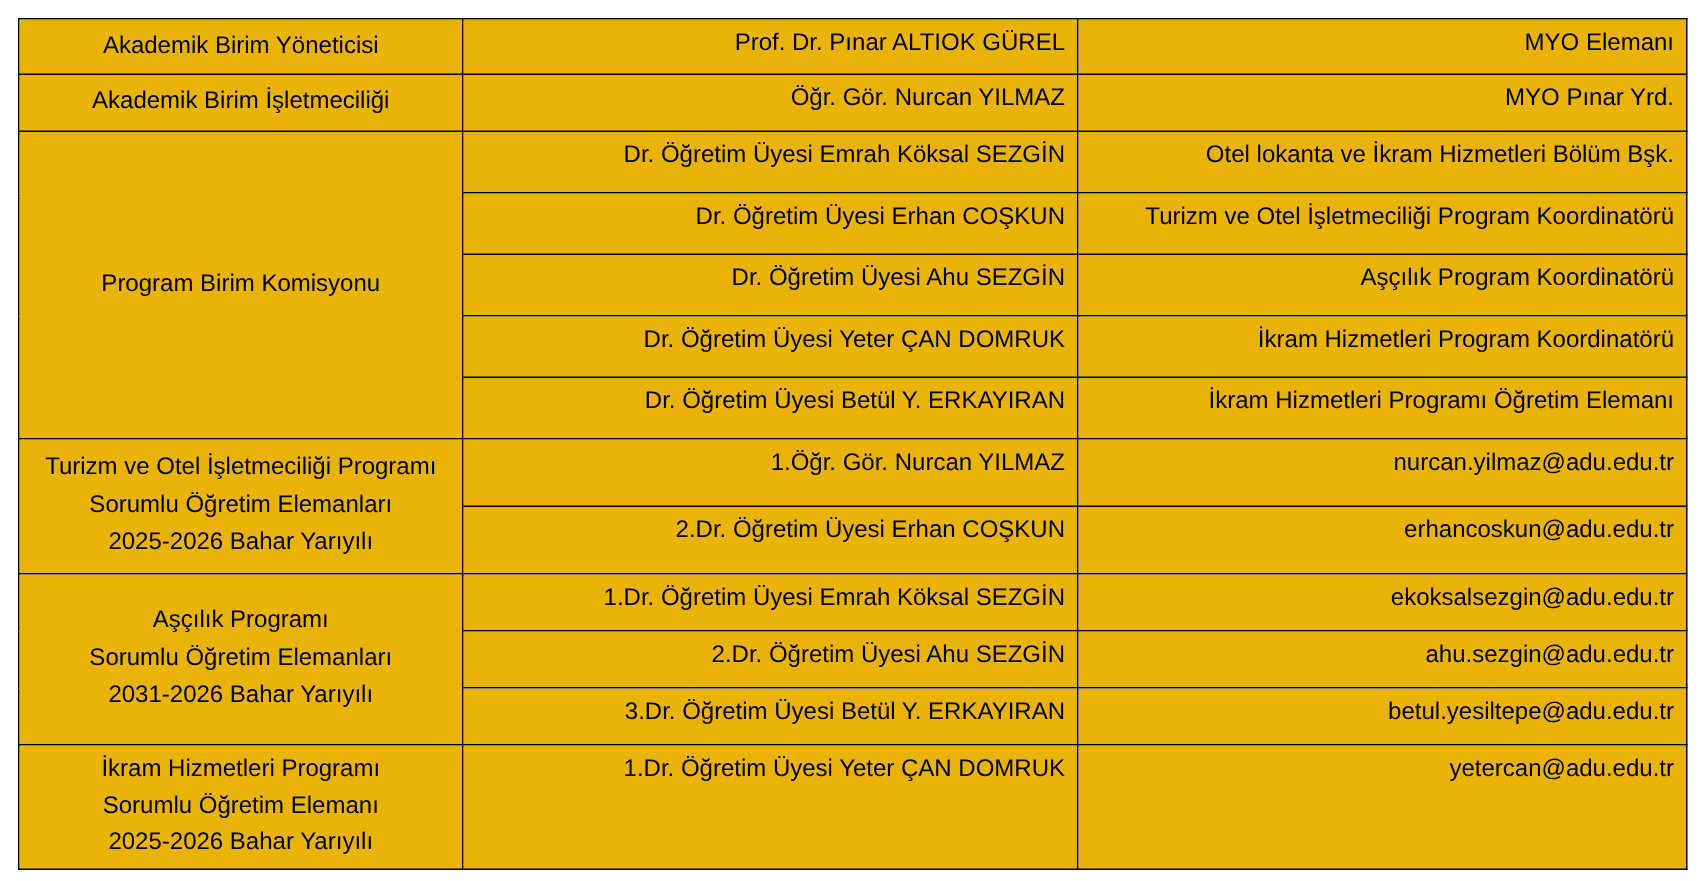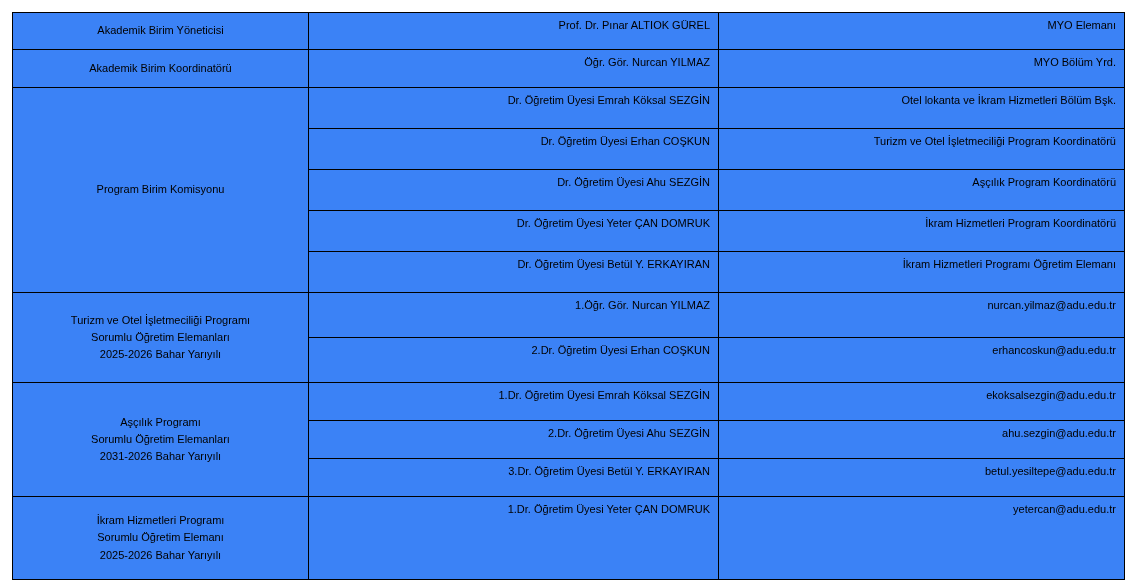--- a/index.html
+++ b/index.html
@@ -17,23 +17,23 @@
     border-collapse: collapse;
     table-layout: fixed;
     width: 1112px;
     margin: 12px 0 0 12px;
   }
   col.c1 { width: 296px; }
   col.c2 { width: 410px; }
   col.c3 { width: 406px; }
   td {
     border: 1px solid #000000;
-    font-size: 11px;
+    font-size: 16px;
     overflow: hidden;
-    background: #3b82f6;
+    background: #eab308;
   }
   td.label {
     text-align: center;
     vertical-align: middle;
     white-space: pre-line;
     line-height: 1.55;
     padding: 2px 10px;
   }
   td.name, td.title {
     vertical-align: top;
@@ -64,23 +64,23 @@
     </colgroup>
 
   <tbody>
       <tr class="h37">
     <td class="label">Akademik Birim Yöneticisi</td>
     <td class="name">Prof. Dr. Pınar ALTIOK GÜREL</td>
     <td class="title">MYO Elemanı</td>
   </tr>
 
   <tr class="h38">
-    <td class="label">Akademik Birim Koordinatörü</td>
+    <td class="label">Akademik Birim İşletmeciliği</td>
     <td class="name">Öğr. Gör. Nurcan YILMAZ</td>
-    <td class="title">MYO Bölüm Yrd.</td>
+    <td class="title">MYO Pınar Yrd.</td>
   </tr>
 
   <tr class="h41">
     <td class="label" rowspan="5">Program Birim Komisyonu</td>
     <td class="name">Dr. Öğretim Üyesi Emrah Köksal SEZGİN</td>
     <td class="title">Otel lokanta ve İkram Hizmetleri Bölüm Bşk.</td>
   </tr>
   <tr class="h41">
     <td class="name">Dr. Öğretim Üyesi Erhan COŞKUN</td>
     <td class="title">Turizm ve Otel İşletmeciliği Program Koordinatörü</td>

